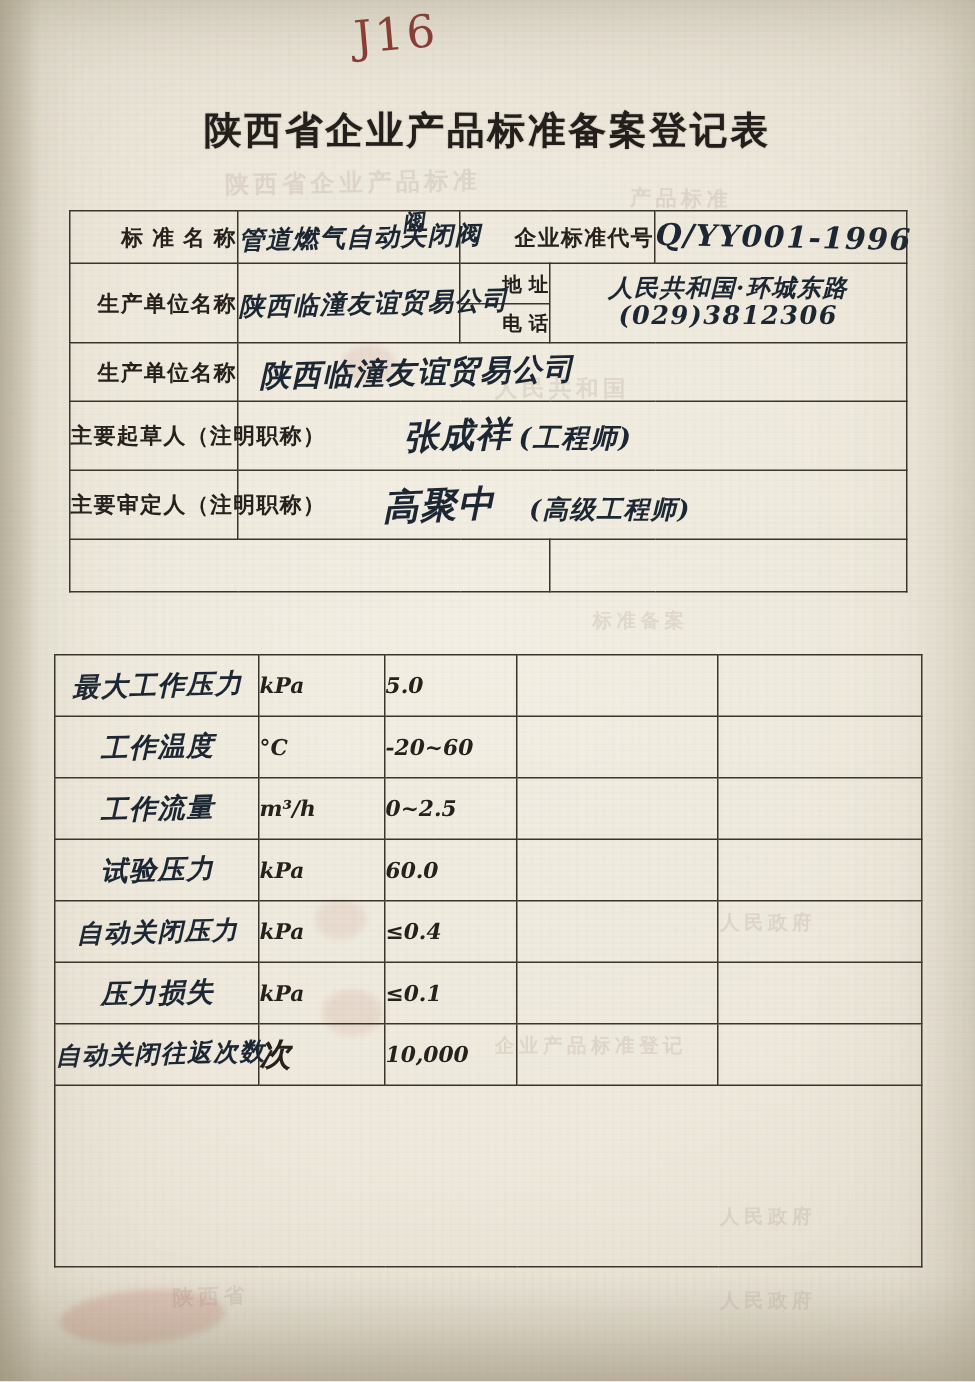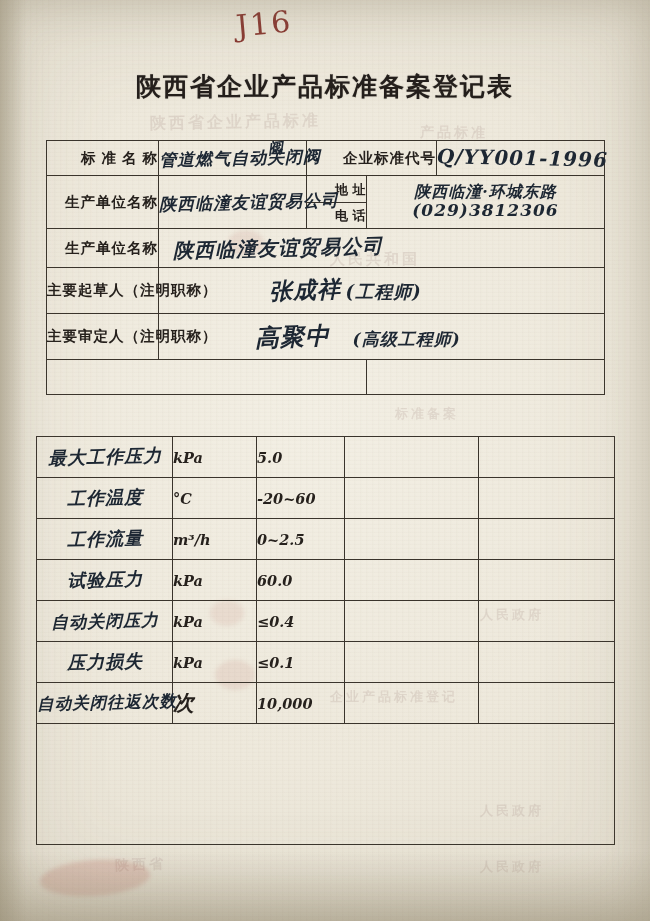--- a/index.html
+++ b/index.html
@@ -217,21 +217,21 @@
         <td class="lbl" style="height:52px;">生产单位名称</td>
         <td class="cell-hw">
           <span class="hw tilt1" style="font-size:17px;">陕西临潼友谊贸易公司</span>
         </td>
         <td style="padding:0;">
           <div class="lbl sm" style="border-bottom:1.3px solid #3a342c; height:25px; line-height:25px;">地      址</div>
           <div class="lbl sm" style="height:25px; line-height:25px;">电      话</div>
         </td>
         <td colspan="2" class="cell-hw center">
           <div class="twoline">
-            <span class="hw" style="font-size:16px;">陕西临潼·环城东路</span><br>
+            <span class="hw" style="font-size:16px;">人民共和国·环城东路</span><br>
             <span class="hw" style="font-size:17px;">(029)3812306</span>
           </div>
         </td>
       </tr>
 
       <tr>
         <td class="lbl" style="height:38px;">生产单位名称</td>
         <td colspan="4" class="cell-hw">
           <span class="hw tilt1" style="font-size:20px; margin-left:14px;">陕西临潼友谊贸易公司</span>
         </td>

